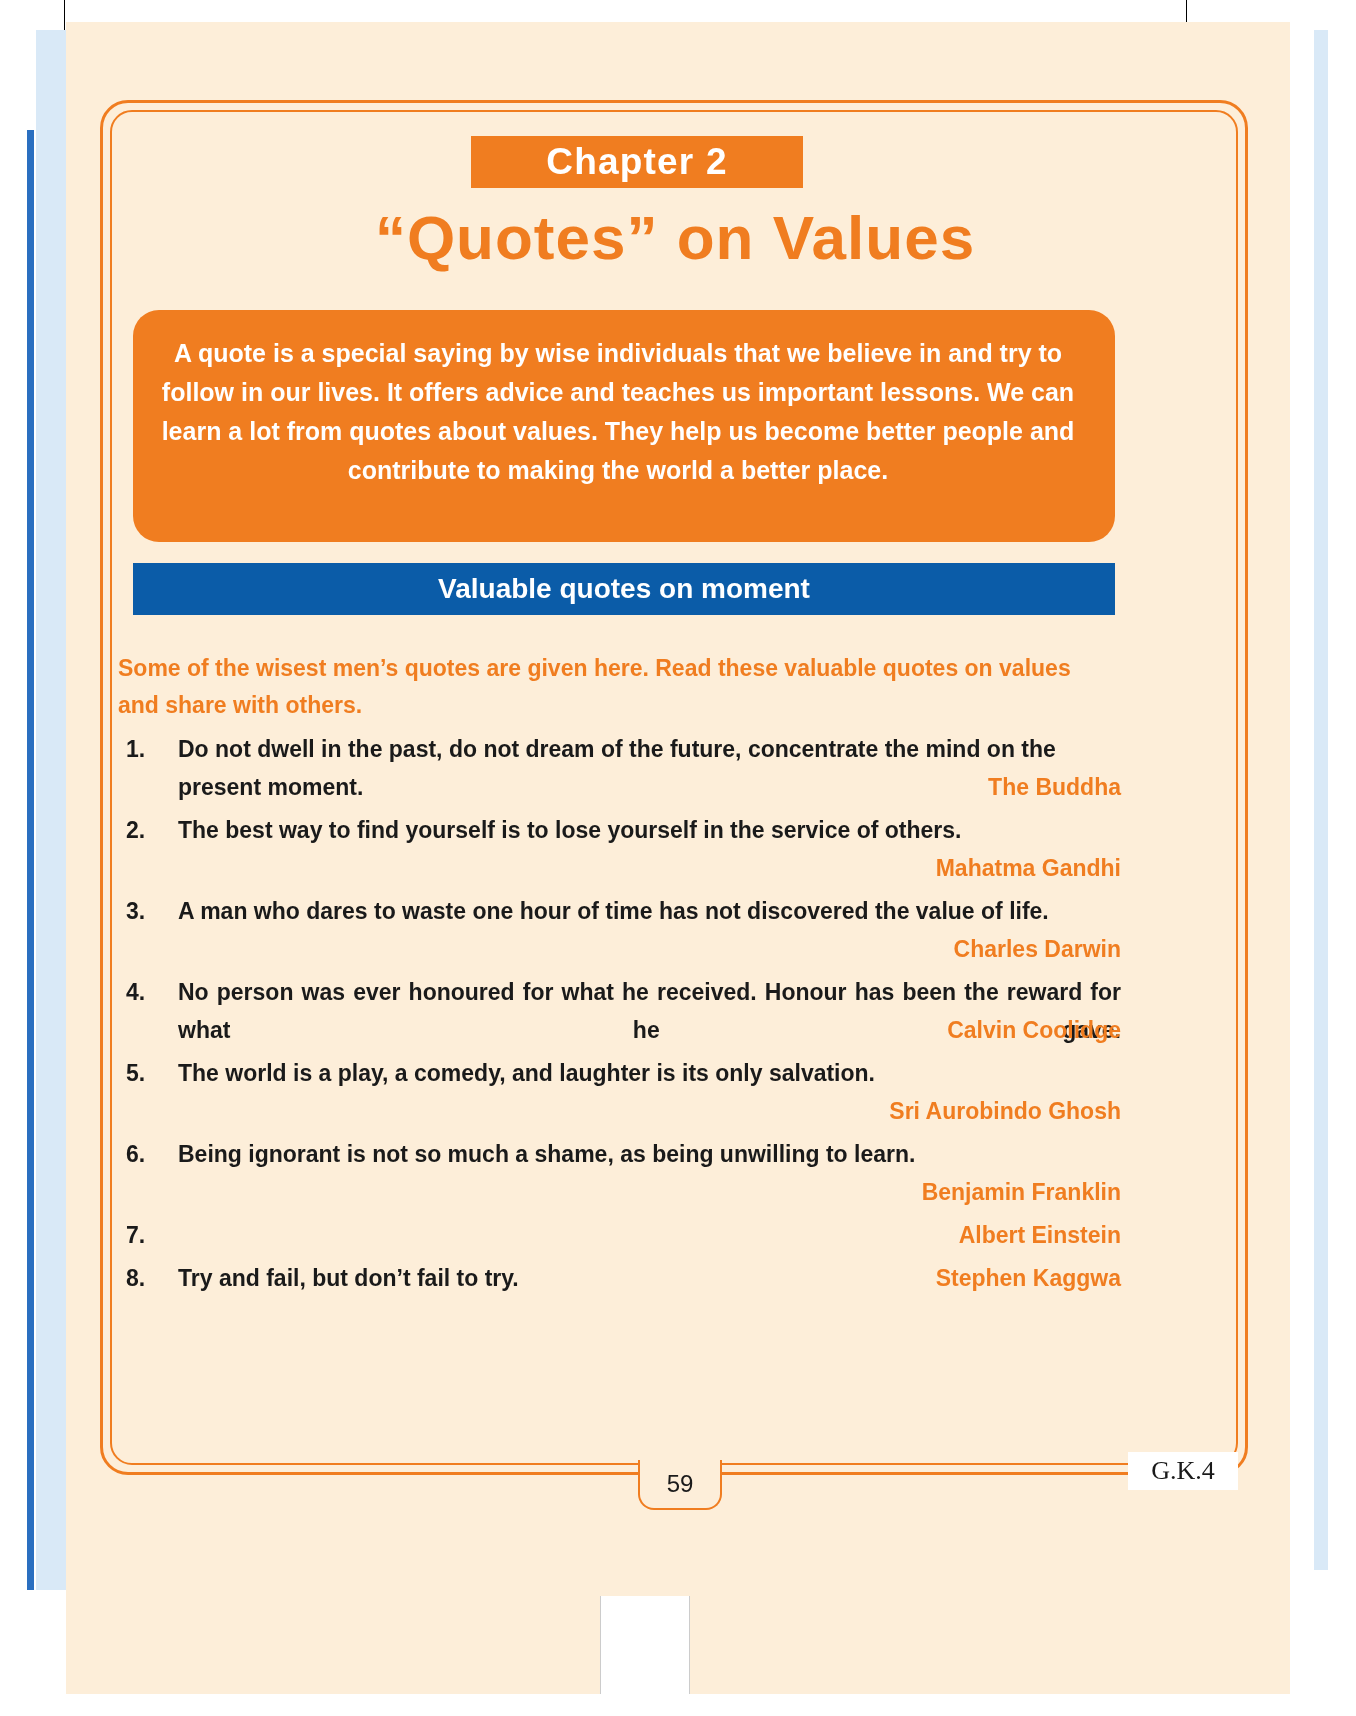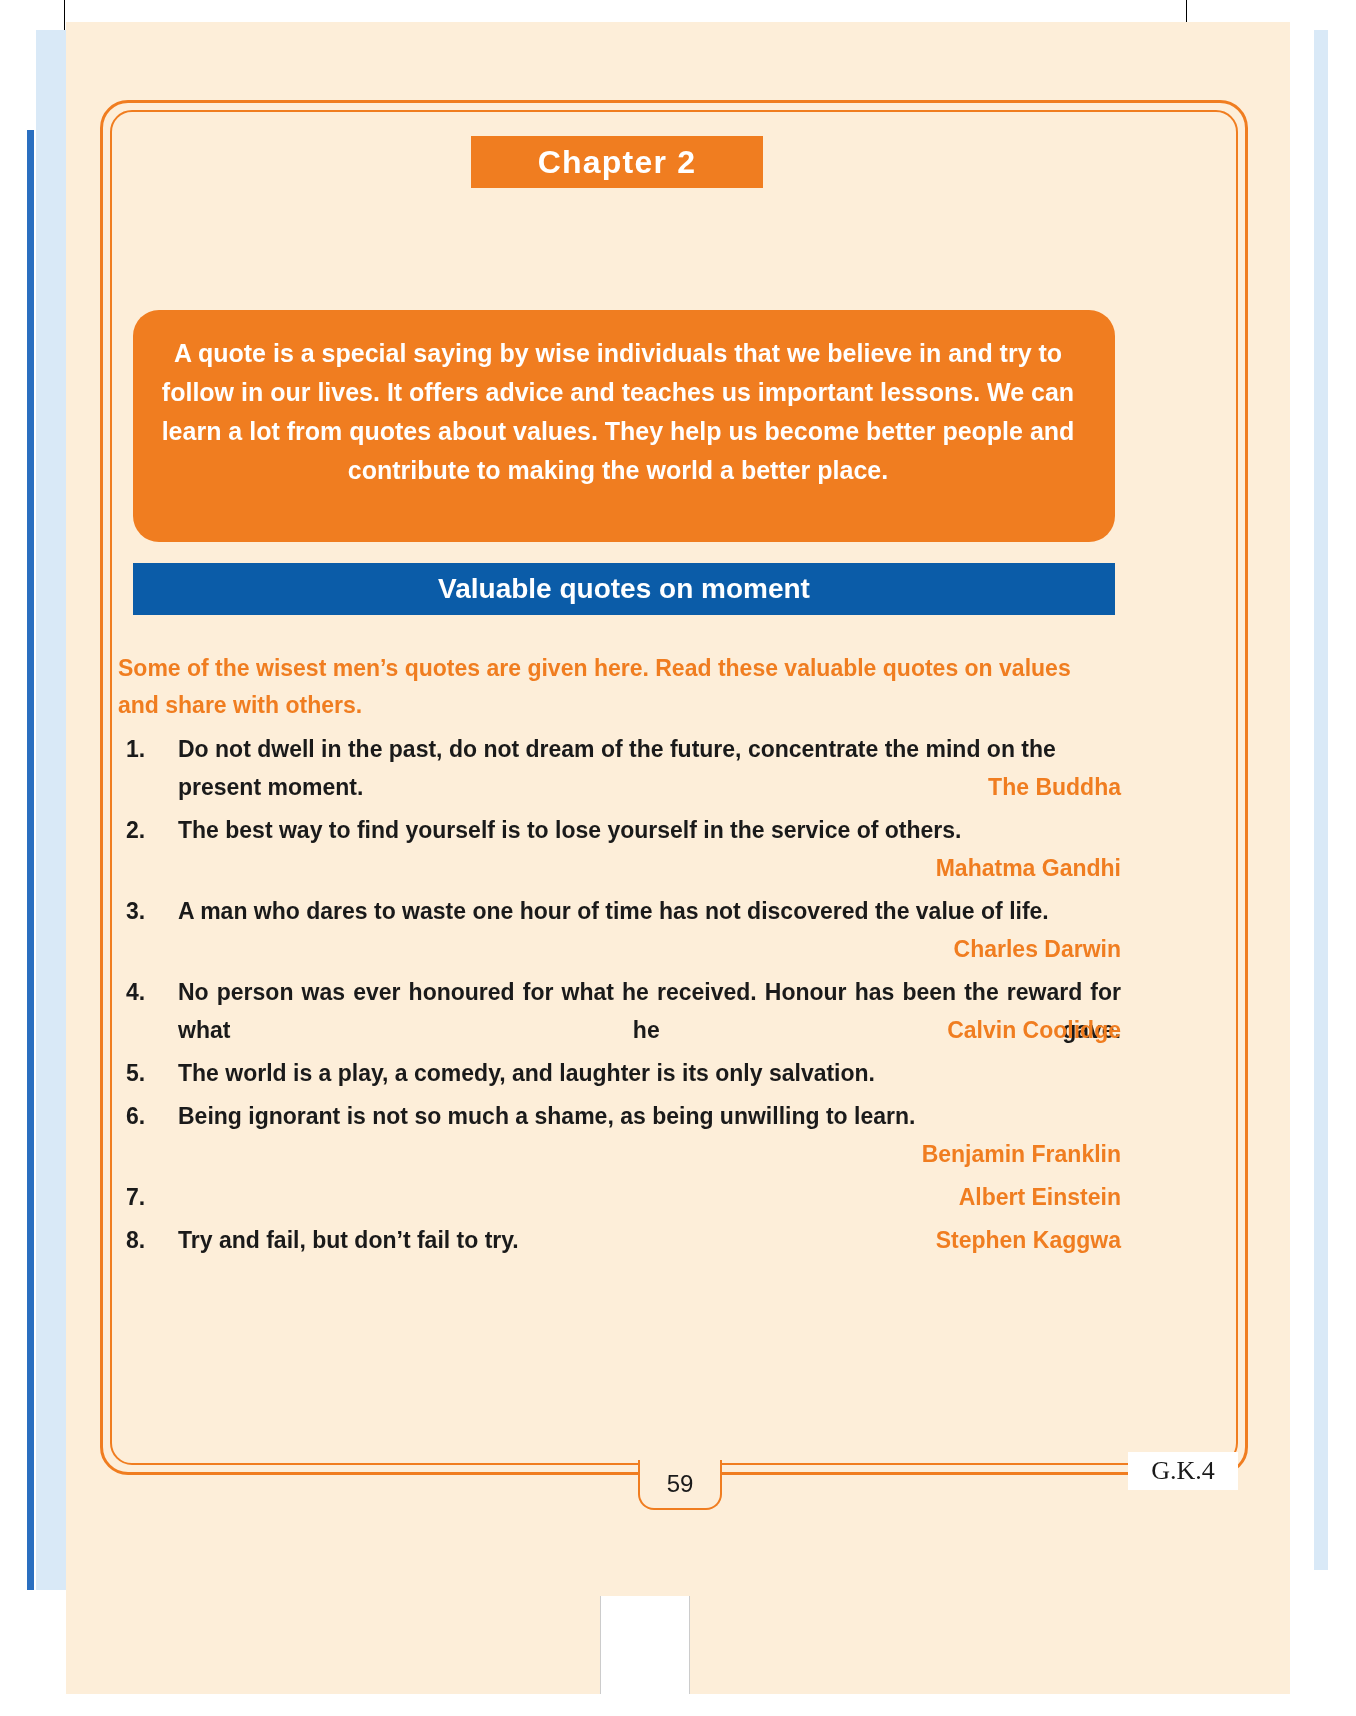--- a/index.html
+++ b/index.html
@@ -69,24 +69,24 @@
     width: 1128px; height: 1355px;
     border: 2px solid #f07d20;
     border-radius: 22px;
     box-sizing: border-box;
   }
 
   
   .chapter-badge {
     position: absolute;
     left: 471px; top: 136px;
-    width: 292px; height: 52px;
+    width: 332px; height: 52px;
     background: #f07d20;
     color: #ffffff;
-    font-size: 32px;
+    font-size: 37px;
     font-weight: bold;
     letter-spacing: 1.2px;
     display: flex;
     align-items: center;
     justify-content: center;
   }
   .chapter-title {
     position: absolute;
     left: 150px; top: 202px;
     width: 1050px;
@@ -238,20 +238,21 @@
   <div class="right-blue-bar"></div>
 
   <div class="sheet">
     <div class="bottom-notch" style="left:534px;top:1574px;"></div>
   </div>
 
   <div class="outer-frame"></div>
   <div class="inner-frame"></div>
 
   <div class="chapter-badge">Chapter 2</div>
+  <div class="chapter-title">“Quotes” on Values</div>
 
   <div class="intro-box">A quote is a special saying by wise individuals that we believe in and try to follow in our lives. It offers advice and teaches us important lessons. We can learn a lot from quotes about values. They help us become better people and contribute to making the world a better place.</div>
 
   <div class="blue-band">Valuable quotes on moment</div>
 
   <div class="lead">Some of the wisest men’s quotes are given here. Read these valuable quotes on values and share with others.</div>
 
   <div class="quote-list">
 
     <div class="quote-row">
@@ -283,20 +284,21 @@
       <div class="q-body">
         <div class="q-text justify">No person was ever honoured for what he received. Honour has been the reward for what he gave.</div>
         <div class="q-author" style="margin-top:-38px;">Calvin Coolidge</div>
       </div>
     </div>
 
     <div class="quote-row">
       <div class="q-num">5.</div>
       <div class="q-body">
         <div class="q-text">The world is a play, a comedy, and laughter is its only salvation.</div>
+        <div class="q-author">Sri Aurobindo Ghosh</div>
       </div>
     </div>
 
     <div class="quote-row">
       <div class="q-num">6.</div>
       <div class="q-body">
         <div class="q-text">Being ignorant is not so much a shame, as being unwilling to learn.</div>
         <div class="q-author">Benjamin Franklin</div>
       </div>
     </div>

